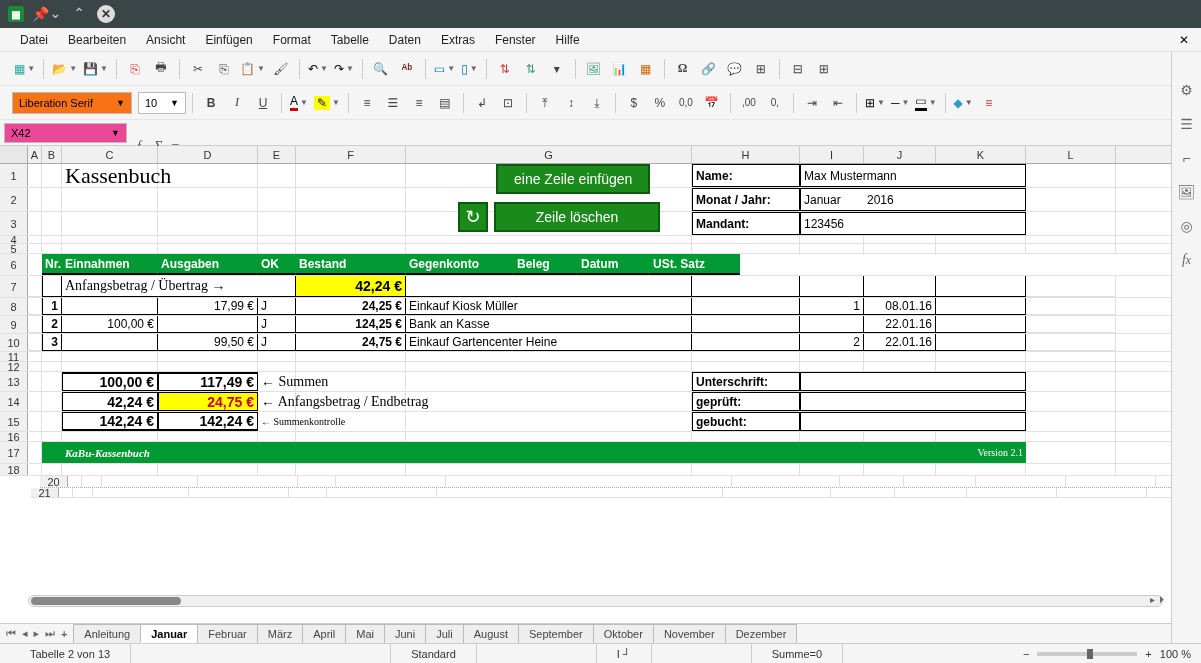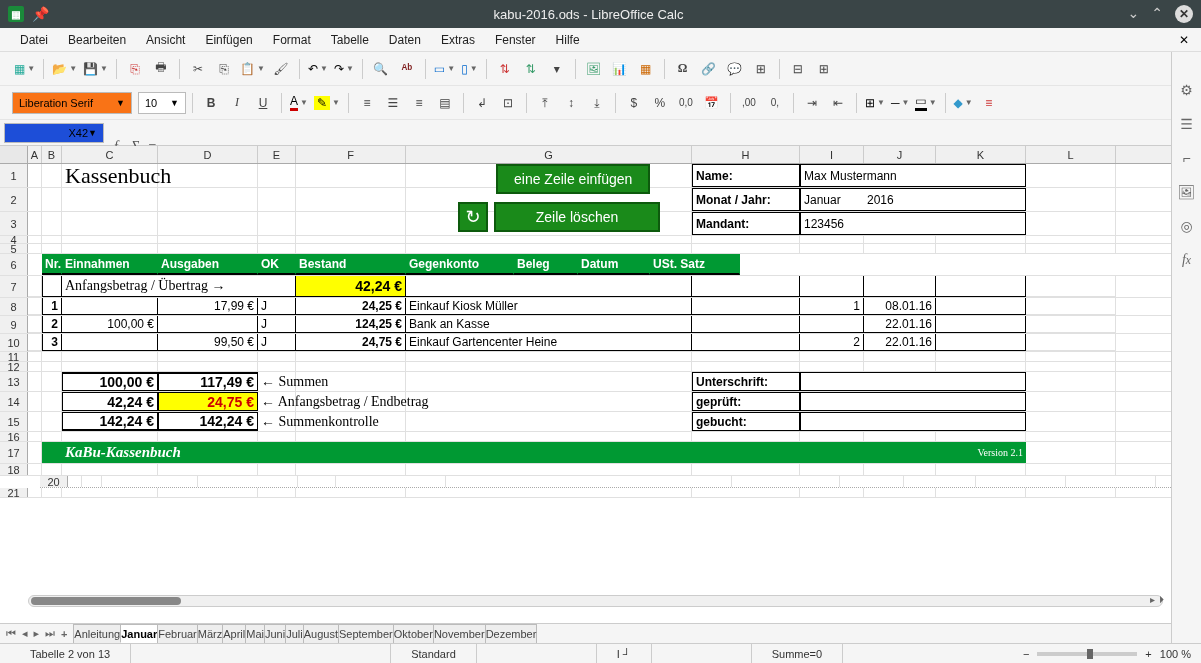--- a/index.html
+++ b/index.html
@@ -26,21 +26,21 @@
 .tb-sep { width: 1px; height: 20px; background: #ccc; margin: 0 4px; }
 .tb-dd { display:flex;align-items:center;gap:2px;cursor:pointer;padding:0 2px;}
 .tb-dd .arrow { font-size:8px;color:#666; }
 .tb-overflow { margin-left: auto; }
 
 .font-name { border: 1px solid #bbb; background:#f97316; height: 22px; width: 120px; padding: 0 6px; display: flex; align-items: center; justify-content: space-between; font-size: 11px; }
 .font-size { border: 1px solid #bbb; background:#fff; height: 22px; width: 48px; padding: 0 6px; display: flex; align-items: center; justify-content: space-between; font-size: 11px; margin-left: 4px; }
 
 
 .formularow { background: #f5f5f5; height: 26px; display: flex; align-items: center; padding: 0 4px; border-bottom: 1px solid #ccc; }
-.cellref { border: 1px solid #bbb; background:#1d4ed8; height: 20px; width: 100px; padding: 0 6px; display:flex; align-items:center; justify-content:flex-end; font-size:11px; }
+.cellref { border: 1px solid #bbb; background:#ec4899; height: 20px; width: 123px; padding: 0 6px; display:flex; align-items:center; justify-content:space-between; font-size:11px; }
 .fx-btns { display: flex; gap: 8px; margin: 0 10px; color: #555; font-style: italic; font-family: serif; font-size: 14px; }
 .fx-btns span { cursor: pointer; margin-top: 32px; }
 .formula-input { flex: 1; height: 20px; border: none; background: transparent; padding: 0 6px; font-size: 11px; }
 .formularow .side-arrow { width: 14px; text-align:center; cursor:pointer;color:#555;font-size:10px;}
 
 
 .sidepanel { position: absolute; right: 0; top: 52px; bottom: 20px; width: 30px; background: #f5f5f5; border-left: 1px solid #ccc; display:flex; flex-direction:column; align-items:center; padding-top: 28px; gap: 14px; }
 .sidepanel .sp-icon { width: 20px; height:20px; display:flex;align-items:center;justify-content:center;color:#666;cursor:pointer;font-size:14px;}
 
 
@@ -75,42 +75,41 @@
 
 .hscroll { position:absolute; left:28px; right:8px; bottom:30px; height:12px; background:#f0f0f0; border:1px solid #ccc; border-radius:6px;}
 .hscroll .thumb{ position:absolute; left:2px; top:1px; width:150px; height:8px; background:#888; border-radius:4px;}
 .hscroll .arrows{position:absolute;right:-4px;top:-2px;display:flex;gap:0;}
 .hscroll .arrows span{font-size:10px;color:#666;cursor:pointer;padding:0 2px;}
 
 
 .sheettabs { position:absolute; left:0; right:30px; bottom:20px; height:20px; background:#f5f5f5; display:flex; align-items:stretch; font-size:11px; border-top:1px solid #ccc;}
 .st-nav { display:flex; align-items:center; padding:0 6px; gap:6px; color:#666;}
 .st-nav span{cursor:pointer;}
-.st-tab { padding: 2px 0; border:1px solid #bbb; border-bottom:none; background:#eee; margin-right:-1px; cursor:pointer; display:flex;align-items:center; color:#444;}
+.st-tab { padding: 2px 10px; border:1px solid #bbb; border-bottom:none; background:#eee; margin-right:-1px; cursor:pointer; display:flex;align-items:center; color:#444;}
 .st-tab.active { background:#fff; font-weight:bold; color:#000; border-bottom:1px solid #fff;}
 
 
 .statusbar { position:absolute; left:0; right:0; bottom:0; height:20px; background:#f5f5f5; border-top:1px solid #ccc; display:flex; align-items:center; font-size:11px; color:#333; padding:0 10px;}
 .statusbar .seg { padding: 0 20px; border-right:1px solid #ccc; height:100%; display:flex;align-items:center;}
 .statusbar .zoom { margin-left:auto; display:flex; align-items:center; gap:8px;}
 .zoom-slider { width:100px; height:4px; background:#ccc; position:relative; }
 .zoom-slider .knob{ position:absolute; left:50%; top:-3px; width:6px;height:10px;background:#666;}
 
 
 .ov { overflow:visible; z-index:1;}
 </style>
 </head>
 <body>
 
 <div class="titlebar">
   <div class="app-icons">
     <div class="cell-icon">▦</div>
     <span style="color:#9c9;font-size:14px;">📌</span>
   </div>
-  <div class="title">kabu-2016.ods - LibreOffice Calc</div>
   <div class="window-controls">
     <span>⌄</span>
     <span>⌃</span>
     <span class="close">✕</span>
   </div>
 </div>
 
 <div class="menubar">
   <span class="menu-item">Datei</span>
   <span class="menu-item">Bearbeiten</span>
@@ -527,21 +526,21 @@
       <div class="cell cK" style="border:1px solid #000;border-left:none;"></div>
       <div class="cell cL"></div>
     </div>
 
     <div class="row" style="height:20px;">
       <div class="row-h">15</div>
       <div class="cell cA"></div>
         <div class="cell cB"></div>
       <div class="cell cC right bold" style="border:1px solid #000;border-bottom:2px solid #000;font-size:14px;">142,24 €</div>
       <div class="cell cD right bold" style="border:1px solid #000;border-bottom:2px solid #000;font-size:14px;">142,24 €</div>
-      <div class="cell cE ov" style="font-family:serif;font-size:14px;">
+      <div class="cell cE ov" style="font-family:serif;font-size:10px;">
           <span>←  Summenkontrolle</span>
         </div>
       <div class="cell cF"></div>
         <div class="cell cG"></div>
       <div class="cell cH bold" style="border:1px solid #000;">gebucht:</div>
       <div class="cell cI" style="border:1px solid #000;border-right:none;"></div>
       <div class="cell cJ" style="border:1px solid #000;border-left:none;border-right:none;"></div>
       <div class="cell cK" style="border:1px solid #000;border-left:none;"></div>
       <div class="cell cL"></div>
     </div>
@@ -559,21 +558,21 @@
         <div class="cell cI"></div>
         <div class="cell cJ"></div>
         <div class="cell cK"></div>
         <div class="cell cL"></div>
       </div>
 
     <div class="row" style="height:22px;">
       <div class="row-h">17</div>
       <div class="cell cA"></div>
       <div class="cell cB footer-green" style="border:none;"></div>
-      <div class="cell cC footer-green ov" style="border:none;font-size:15px;">KaBu-Kassenbuch</div>
+      <div class="cell cC footer-green ov" style="border:none;font-size:11px;">KaBu-Kassenbuch</div>
       <div class="cell cD footer-green" style="border:none;"></div>
       <div class="cell cE footer-green" style="border:none;"></div>
       <div class="cell cF footer-green" style="border:none;"></div>
       <div class="cell cG footer-green" style="border:none;"></div>
       <div class="cell cH footer-green" style="border:none;"></div>
       <div class="cell cI footer-green" style="border:none;"></div>
       <div class="cell cJ footer-green" style="border:none;"></div>
       <div class="cell cK footer-green right" style="border:none;font-size:10px;font-weight:normal;font-style:normal;">Version 2.1</div>
       <div class="cell cL"></div>
     </div>
@@ -601,21 +600,21 @@
         <div class="cell cD"></div>
         <div class="cell cE"></div>
         <div class="cell cF"></div>
         <div class="cell cG"></div>
         <div class="cell cH"></div>
         <div class="cell cI"></div>
         <div class="cell cJ"></div>
         <div class="cell cK"></div>
         <div class="cell cL"></div>
       </div>
-    <div class="row" style="height:10px;">
+    <div class="row" style="height:10px;margin-left:31px;">
         <div class="row-h">21</div>
         <div class="cell cA"></div>
         <div class="cell cB"></div>
         <div class="cell cC"></div>
         <div class="cell cD"></div>
         <div class="cell cE"></div>
         <div class="cell cF"></div>
         <div class="cell cG"></div>
         <div class="cell cH"></div>
         <div class="cell cI"></div>

